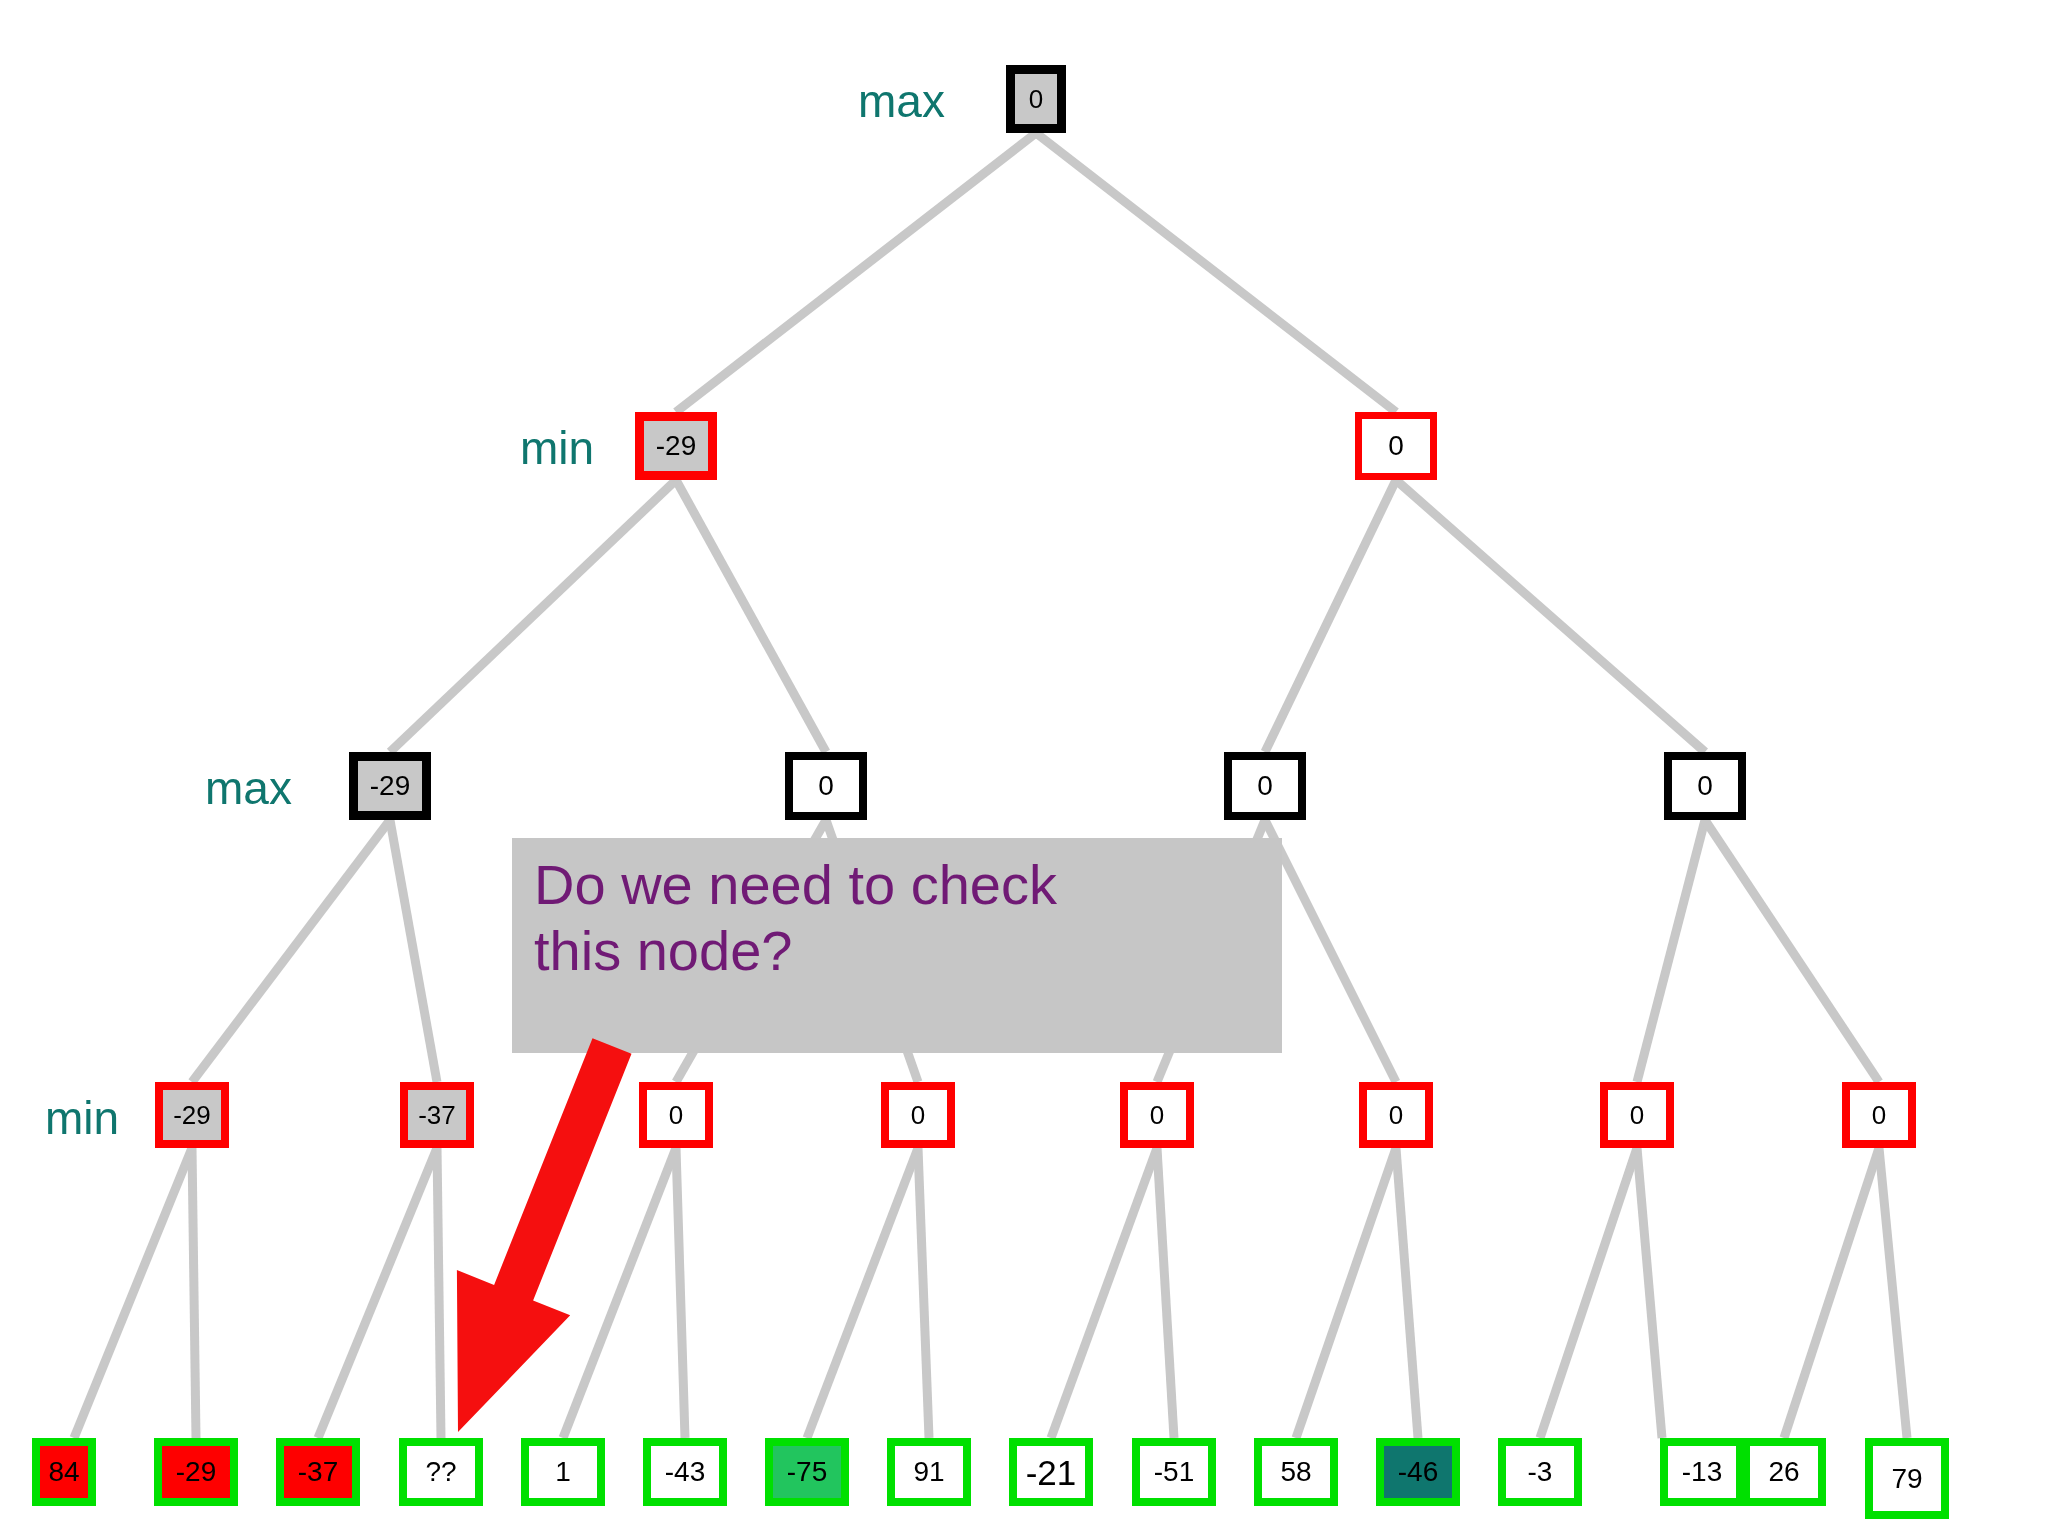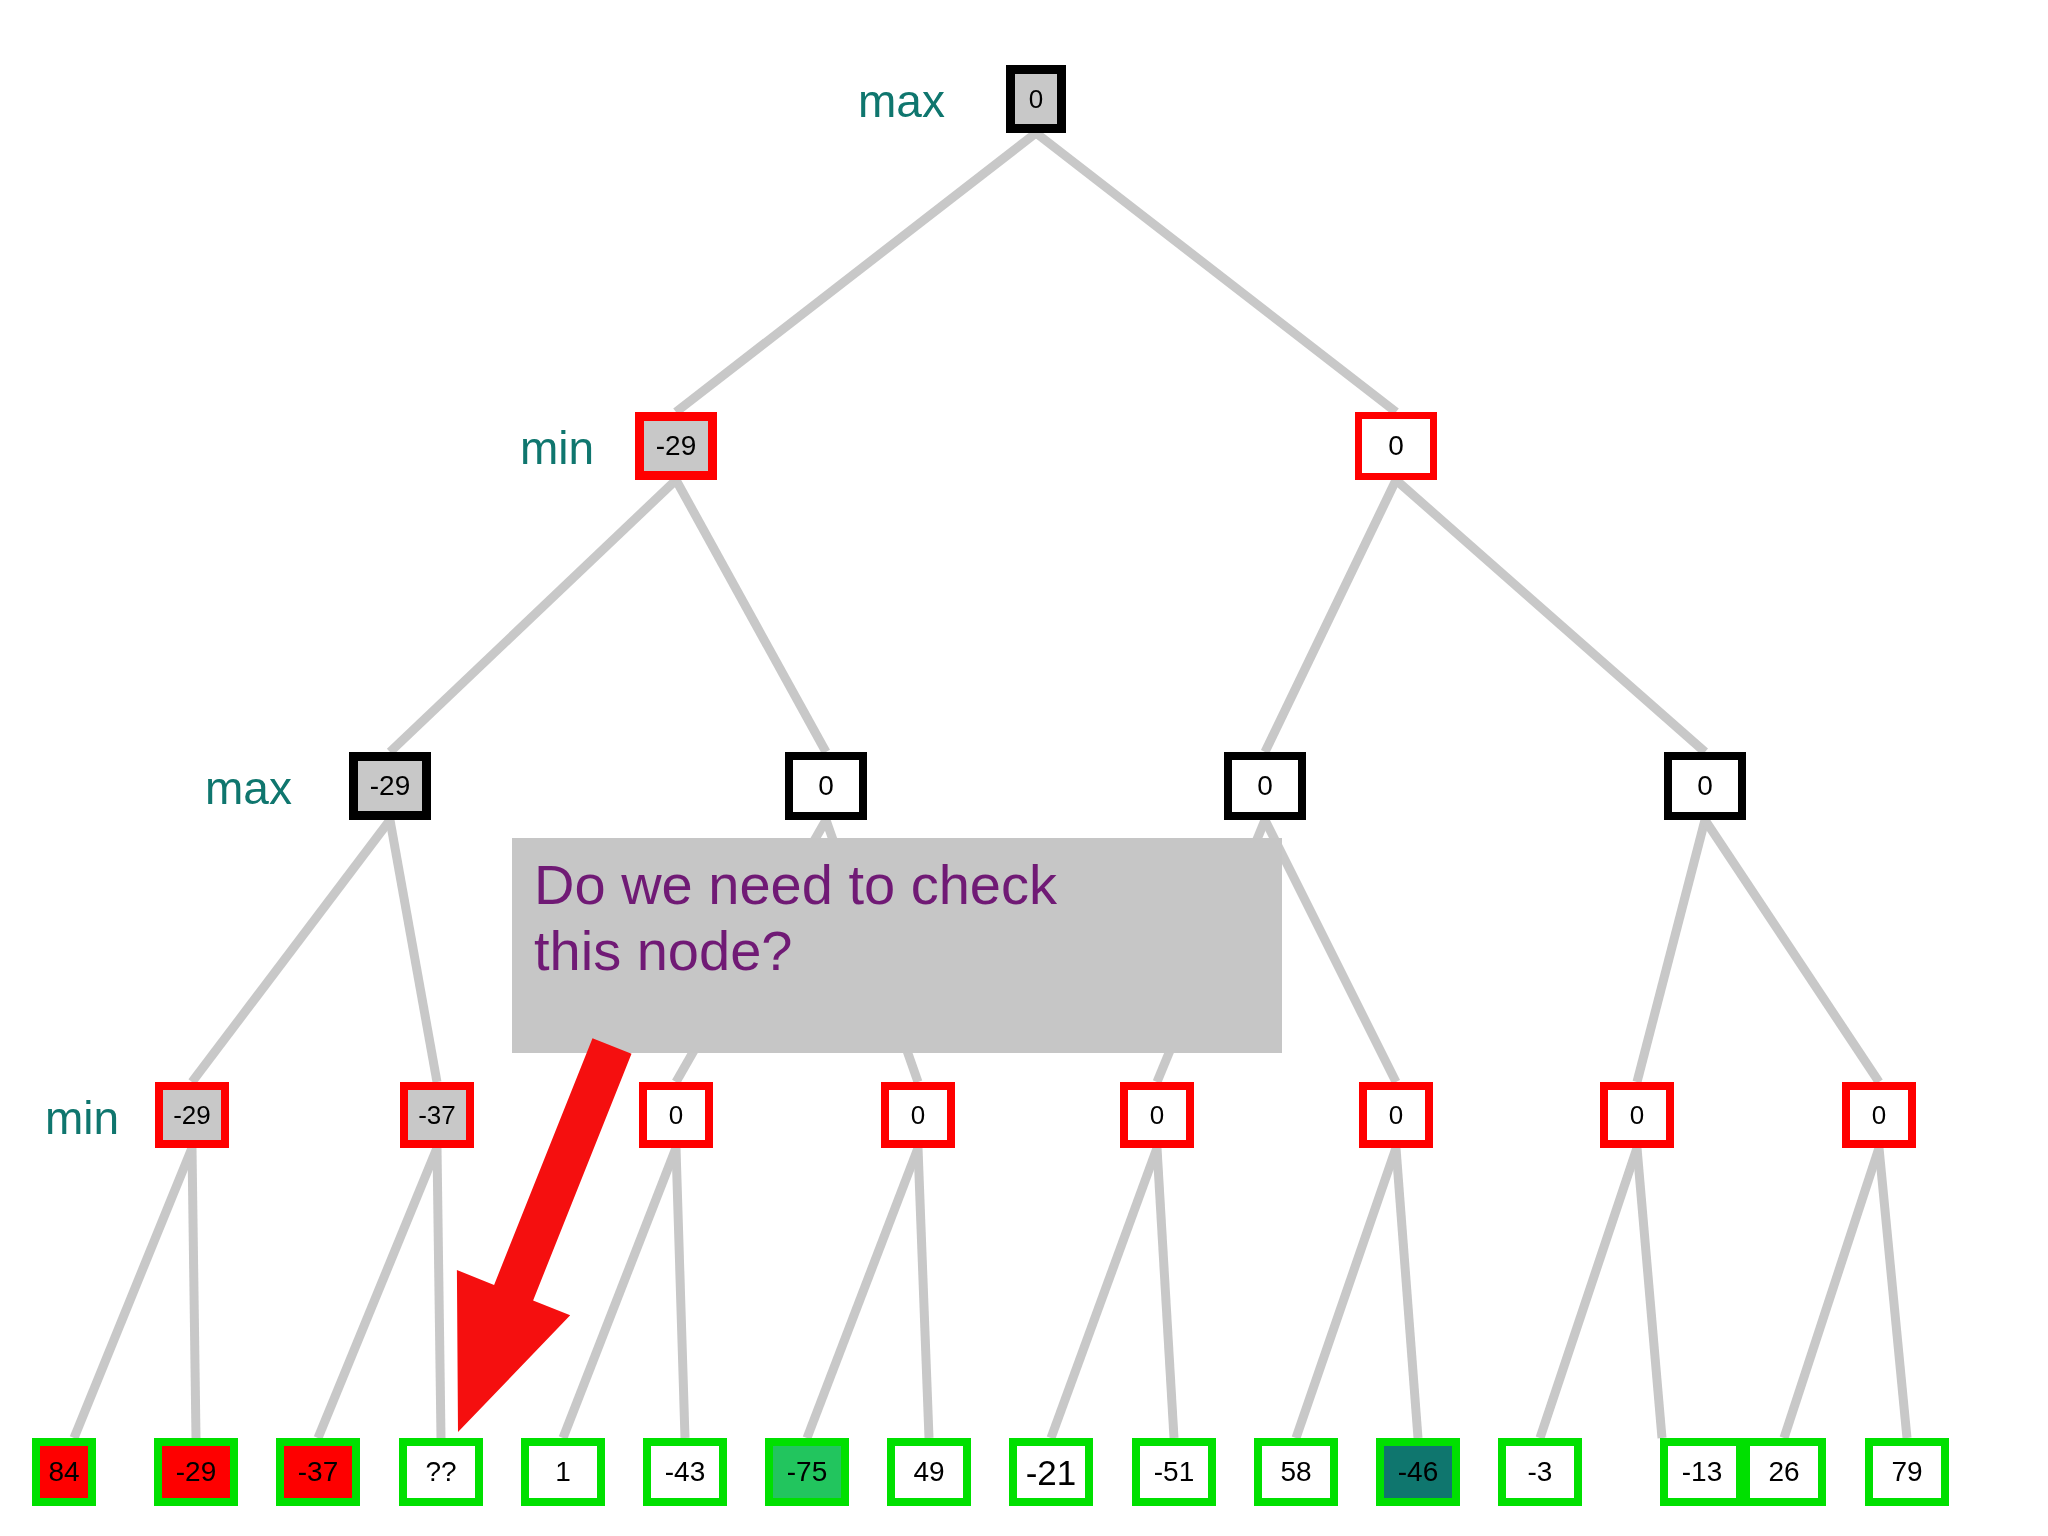--- a/index.html
+++ b/index.html
@@ -169,21 +169,21 @@
       <div class="node" style="left: 521px; top: 1438px; width: 84px; height: 68px; background: rgb(255, 255, 255); border: 8px solid rgb(0, 224, 0); font-size: 28px;">
         <span>1</span>
       </div>
       <div class="node" style="left: 643px; top: 1438px; width: 84px; height: 68px; background: rgb(255, 255, 255); border: 8px solid rgb(0, 224, 0); font-size: 28px;">
         <span>-43</span>
       </div>
       <div class="node" style="left: 765px; top: 1438px; width: 84px; height: 68px; background: #22c55e; border: 8px solid rgb(0, 224, 0); font-size: 28px;">
         <span>-75</span>
       </div>
       <div class="node" style="left: 887px; top: 1438px; width: 84px; height: 68px; background: rgb(255, 255, 255); border: 8px solid rgb(0, 224, 0); font-size: 28px;">
-        <span>49</span>
+        <span>91</span>
       </div>
       <div class="node" style="left: 1009px; top: 1438px; width: 84px; height: 68px; background: rgb(255, 255, 255); border: 8px solid rgb(0, 224, 0); font-size: 35px;">
         <span>-21</span>
       </div>
       <div class="node" style="left: 1132px; top: 1438px; width: 84px; height: 68px; background: rgb(255, 255, 255); border: 8px solid rgb(0, 224, 0); font-size: 28px;">
         <span>-51</span>
       </div>
       <div class="node" style="left: 1254px; top: 1438px; width: 84px; height: 68px; background: rgb(255, 255, 255); border: 8px solid rgb(0, 224, 0); font-size: 28px;">
         <span>58</span>
       </div>
@@ -192,21 +192,21 @@
       </div>
       <div class="node" style="left: 1498px; top: 1438px; width: 84px; height: 68px; background: rgb(255, 255, 255); border: 8px solid rgb(0, 224, 0); font-size: 28px;">
         <span>-3</span>
       </div>
       <div class="node" style="left: 1620px; top: 1438px; width: 84px; height: 68px; background: rgb(255, 255, 255); border: 8px solid rgb(0, 224, 0); font-size: 28px; margin-left: 40px;">
         <span>-13</span>
       </div>
       <div class="node" style="left: 1742px; top: 1438px; width: 84px; height: 68px; background: rgb(255, 255, 255); border: 8px solid rgb(0, 224, 0); font-size: 28px;">
         <span>26</span>
       </div>
-      <div class="node" style="left: 1865px; top: 1438px; width: 84px; height: 68px; background: rgb(255, 255, 255); border: 8px solid rgb(0, 224, 0); font-size: 28px;">
+      <div class="node" style="left: 1865px; top: 1438px; width: 84px; height: 81px; background: rgb(255, 255, 255); border: 8px solid rgb(0, 224, 0); font-size: 28px;">
         <span>79</span>
       </div>
       <div class="level-label" style="left: 858px; top: 78px; font-size: 46px;">max</div>
       <div class="level-label" style="left: 520px; top: 425px; font-size: 46px;">min</div>
       <div class="level-label" style="left: 205px; top: 765px; font-size: 46px;">max</div>
       <div class="level-label" style="left: 45px; top: 1095px; font-size: 46px;">min</div>
     </div>
 
   <div id="callout" style="left: 512px; top: 838px; width: 770px; height: 215px; font-size: 56px; background: rgb(198, 198, 198);">
     <span class="cl-line">Do we need to check</span>

